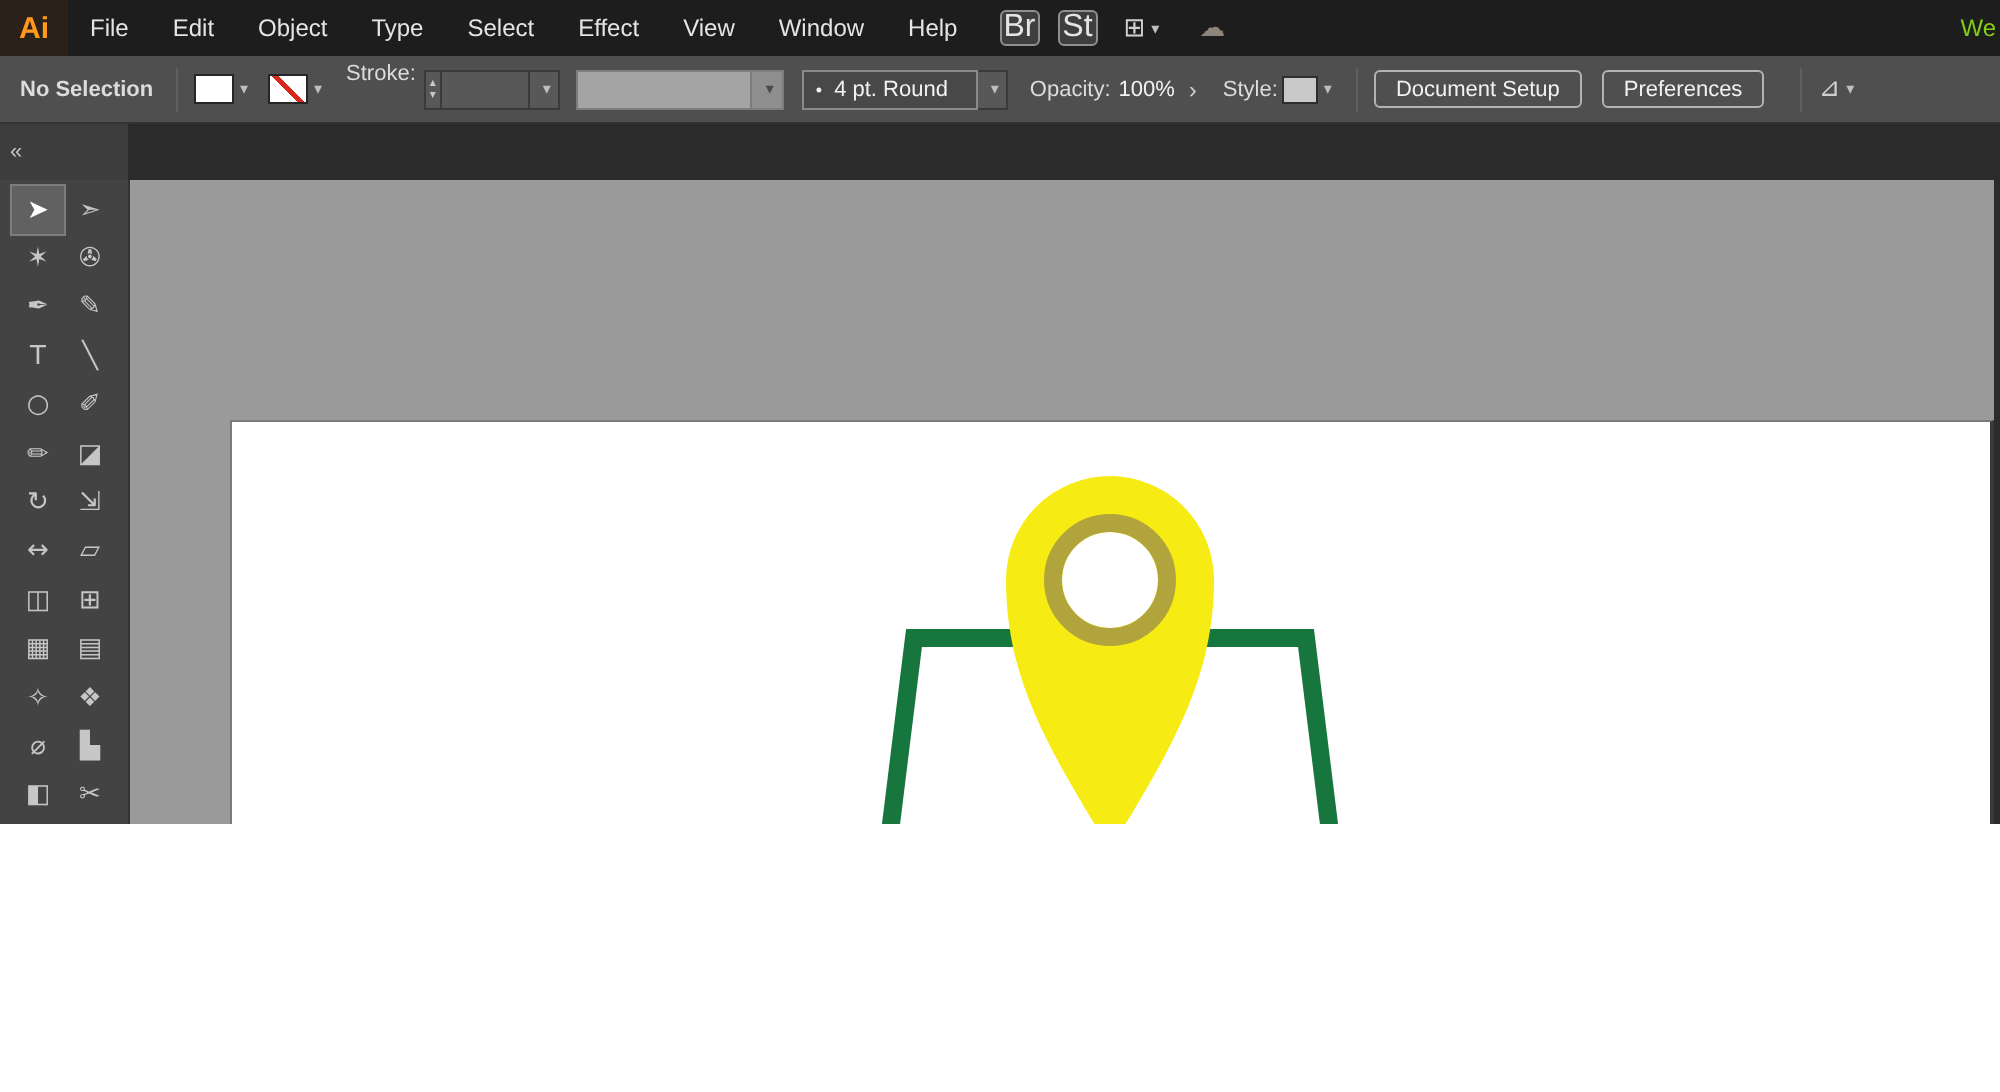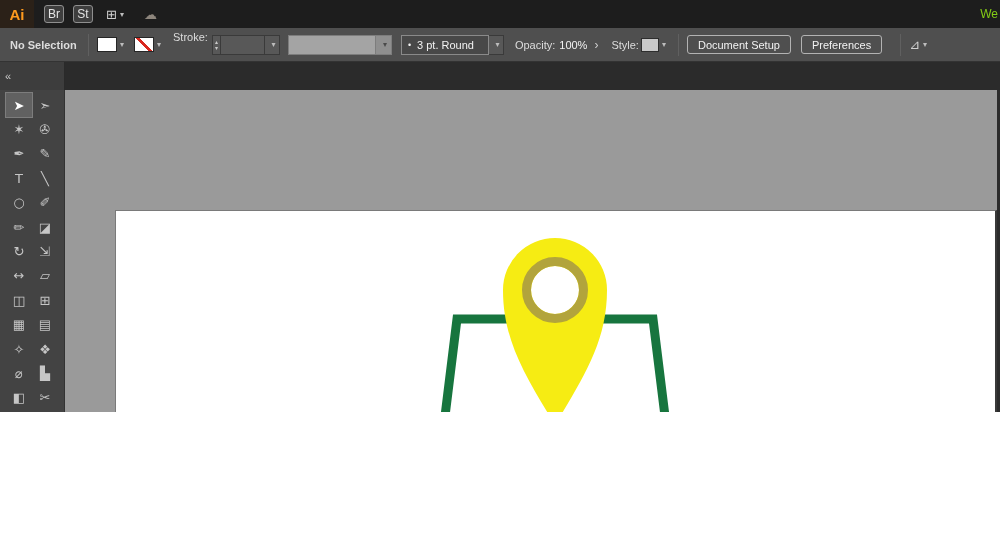--- a/index.html
+++ b/index.html
@@ -8,21 +8,21 @@
   .glyph, .chev, .icon-glyph { font-family:"DejaVu Sans", sans-serif; }
 
   
   .menubar { height:28px; background:#1d1d1d; display:flex; align-items:center; color:#e4e4e4; }
   .ai-logo { width:34px; height:28px; display:flex; align-items:center; justify-content:center;
              background:#2b2118; color:#ff9a1e; font-weight:bold; font-size:15px; }
   .menu-items { display:flex; align-items:center; }
   .menu-item { padding:0 11px; font-size:12px; cursor:default; }
   .menu-right { display:flex; align-items:center; margin-left:10px; flex:1; }
   .badge { width:20px; height:18px; border:1px solid #8f8f8f; border-radius:3px; background:#3e3e3e;
-           font-size:12px; display:flex; align-items:center; justify-content:center; margin-right:9px; }
+           font-size:16px; display:flex; align-items:center; justify-content:center; margin-right:9px; }
   .ws-group { display:flex; align-items:center; margin-left:4px; color:#cfcfcf; }
   .ws-group .icon-glyph { font-size:13px; }
   .chev { font-size:8px; color:#bdbdbd; margin-left:3px; }
   .cloud-icon { margin-left:20px; color:#8d857c; font-size:13px; }
   .menu-right-text { margin-left:auto; margin-right:2px; font-size:12px; color:#84cc16; }
 
   
   .controlbar { height:34px; background:#4f4f4f; border-bottom:1px solid #333;
                 display:flex; align-items:center; color:#dcdcdc; font-size:11px; padding-left:10px; }
   .no-selection { width:70px;font-weight:bold; }
@@ -99,20 +99,31 @@
   .right-strip { position:absolute; right:0; top:0; width:3px; bottom:0; background:#2c2c2c; }
   .artwork { position:absolute; left:0; top:0; }
 </style>
 </head>
 <body>
 
 <div class="app">
 
   <div class="menubar">
     <div class="ai-logo">Ai</div>
+    <nav class="menu-items">
+        <span class="menu-item">File</span>
+        <span class="menu-item">Edit</span>
+        <span class="menu-item">Object</span>
+        <span class="menu-item">Type</span>
+        <span class="menu-item">Select</span>
+        <span class="menu-item">Effect</span>
+        <span class="menu-item">View</span>
+        <span class="menu-item">Window</span>
+        <span class="menu-item">Help</span>
+      </nav>
     <div class="menu-right">
       <span class="badge">Br</span>
       <span class="badge">St</span>
       <span class="ws-group">
         <span class="icon-glyph">⊞</span>
         <span class="chev">▾</span>
       </span>
       <span class="cloud-icon icon-glyph">☁</span>
       <span class="menu-right-text">We</span>
     </div>
@@ -146,21 +157,21 @@
     <span class="profile-combo">
       <span class="profile-field"></span>
       <span class="profile-chev">
         <span class="chev" style="color:#4a4a4a">▾</span>
       </span>
     </span>
 
     <span class="brush-combo">
       <span class="brush-field">
         <span class="brush-bullet">•</span>
-        <span>3 pt. Round</span>
+        <span>4 pt. Round</span>
       </span>
       <span class="combo-chev-box">
         <span class="chev">▾</span>
       </span>
     </span>
 
     <span class="opacity-group">
       <span>Opacity:</span>
       <span class="opacity-value">100%</span>
       <span class="flyout-btn">›</span>

